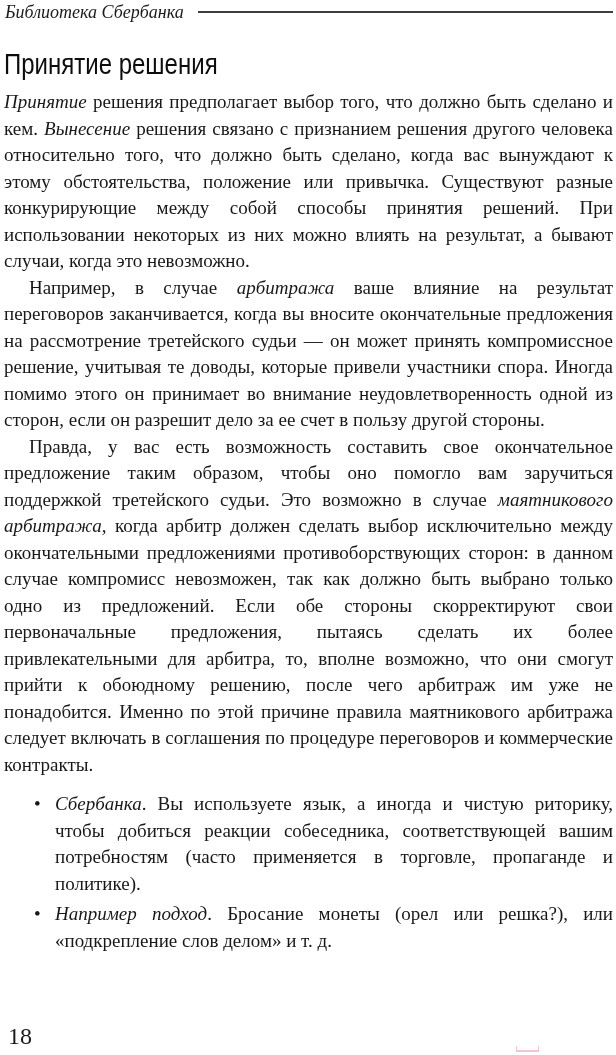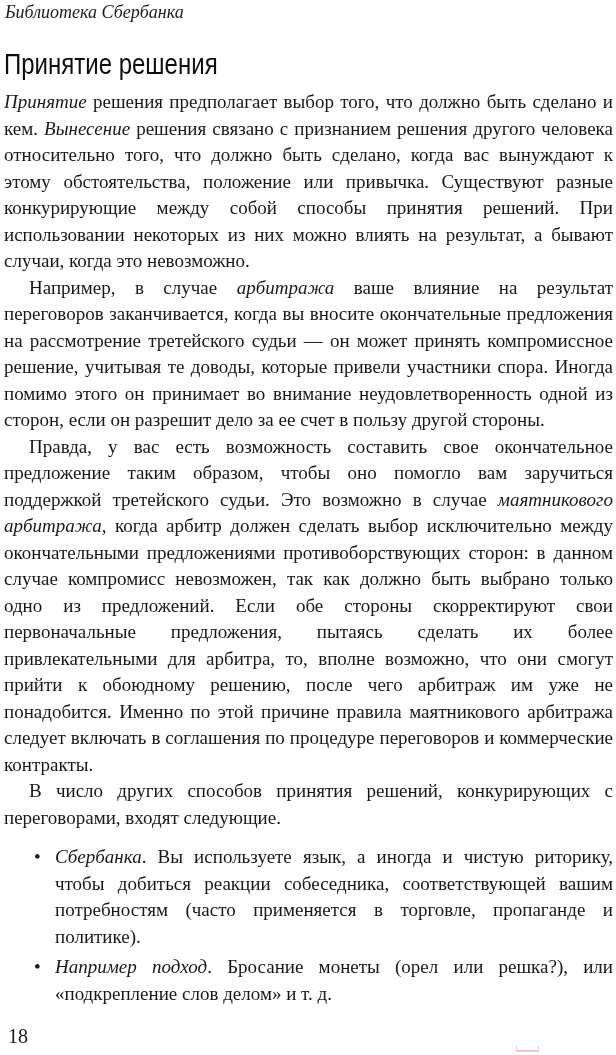--- a/index.html
+++ b/index.html
@@ -12,21 +12,20 @@
     color: #181818;
     overflow: hidden;
   }
 
   
   .header {
     position: absolute;
     top: 2px; left: 5px; right: 3px;
     display: flex;
     align-items: flex-start;
-    flex-direction: column;
   }
   .header-title {
     font-style: italic;
     font-size: 18px;
     line-height: 20px;
     white-space: nowrap;
     color: #1c1c1c;
   }
   .header-rule {
     flex: 1;
@@ -77,21 +76,21 @@
     position: absolute;
     left: 30px;
     top: 0;
   }
 
   
   .page-number {
     position: absolute;
     left: 8px;
     top: 1022px;
-    font-size: 20px;
+    font-size: 24px;
     line-height: 28px;
     color: #1a1a1a;
   }
   .sync-mark {
     position: absolute;
     left: 516px;
     top: 1046px;
     width: 21px;
     height: 4px;
     border-left: 1px solid #f2c4d4;
@@ -109,21 +108,20 @@
     <span class="header-rule"></span>
   </div>
 
   <h1 class="chapter-title">Принятие решения</h1>
 
   <div class="content">
     <div id="paragraphs">
         <p class="para"><em>Принятие</em><span> решения предполагает выбор того, что должно быть сделано и кем. </span><em>Вынесение</em><span> решения связано с признанием решения другого человека относительно того, что должно быть сделано, когда вас вынуждают к этому обстоятельства, положение или привычка. Существуют разные конкурирующие между собой способы принятия решений. При использовании некоторых из них можно влиять на результат, а бывают случаи, когда это невозможно.</span></p>
         <p class="para indent"><span>Например, в случае </span><em>арбитража</em><span> ваше влияние на результат переговоров заканчивается, когда вы вносите окончательные предложения на рассмотрение третейского судьи — он может принять компромиссное решение, учитывая те доводы, которые привели участники спора. Иногда помимо этого он принимает во внимание неудовлетворенность одной из сторон, если он разрешит дело за ее счет в пользу другой стороны.</span></p>
         <p class="para indent"><span>Правда, у вас есть возможность составить свое окончательное предложение таким образом, чтобы оно помогло вам заручиться поддержкой третейского судьи. Это возможно в случае </span><em>маятникового арбитража</em><span>, когда арбитр должен сделать выбор исключительно между окончательными предложениями противоборствующих сторон: в данном случае компромисс невозможен, так как должно быть выбрано только одно из предложений. Если обе стороны скорректируют свои первоначальные предложения, пытаясь сделать их более привлекательными для арбитра, то, вполне возможно, что они смогут прийти к обоюдному решению, после чего арбитраж им уже не понадобится. Именно по этой причине правила маятникового арбитража следует включать в соглашения по процедуре переговоров и коммерческие контракты.</span></p>
-        <p class="para indent"><span>В число других способов принятия решений, конкурирующих с переговорами, входят следующие.</span></p>
       </div>
     <div id="bullets" class="bullets">
         <div class="bullet-item"><span class="bullet-dot">•</span><em>Сбербанка</em><span>. Вы используете язык, а иногда и чистую риторику, чтобы добиться реакции собеседника, соответствующей вашим потребностям (часто применяется в торговле, пропаганде и политике).</span></div>
         <div class="bullet-item"><span class="bullet-dot">•</span><em>Например подход</em><span>. Бросание монеты (орел или решка?), или «подкрепление слов делом» и т. д.</span></div>
       </div>
   </div>
 
   <div class="page-number">18</div>
 
   <div class="sync-mark"></div>

